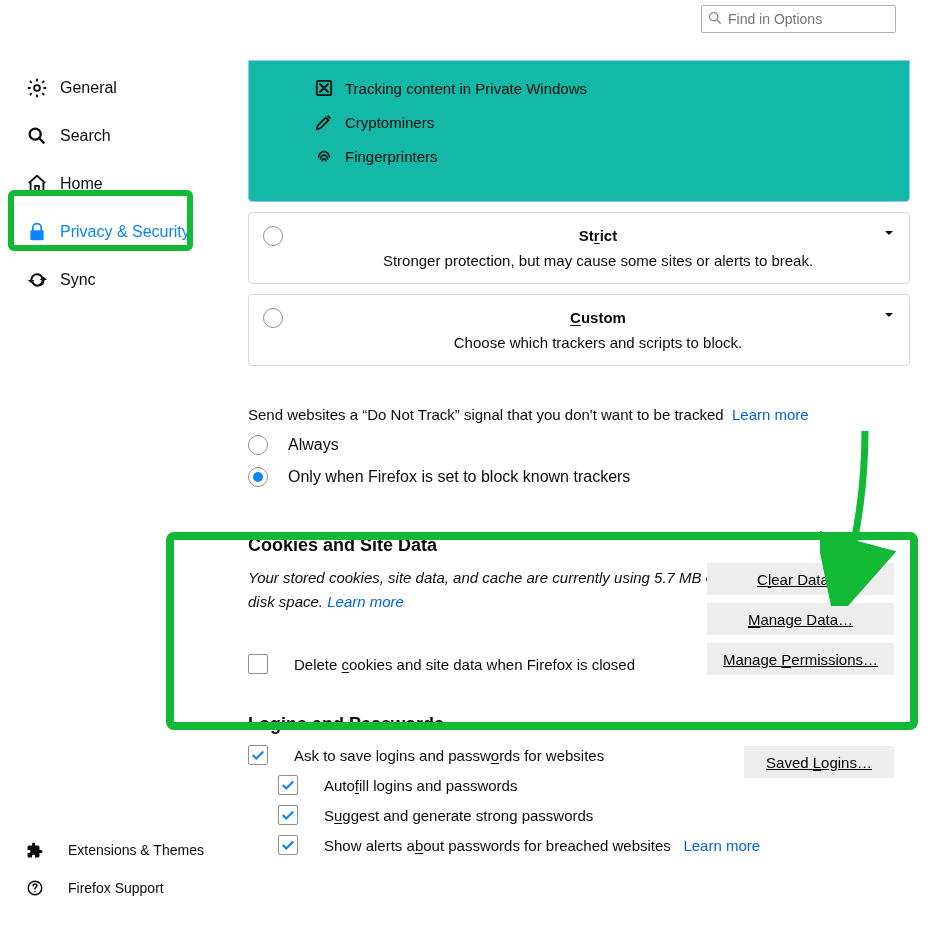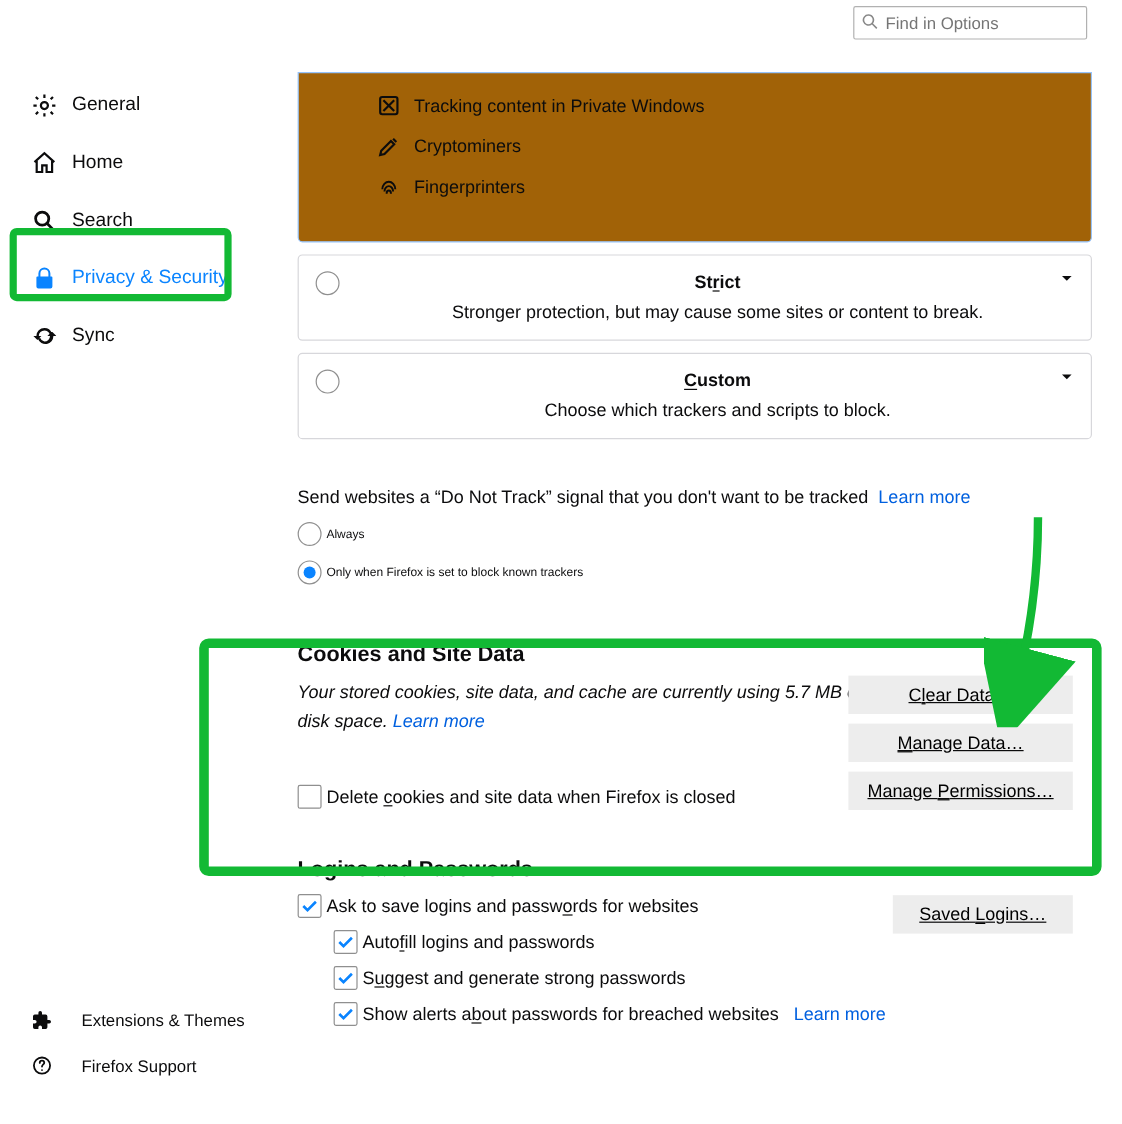--- a/index.html
+++ b/index.html
@@ -10,21 +10,21 @@
     font-size: 15px;
     color: #0c0c0d;
     background: #fff;
     overflow: hidden;
   }
   .app { position: relative; width: 935px; height: 937px; }
 
   
   .search-wrap {
     position: absolute;
-    top: 5px; right: 29px;
+    top: 5px; right: 39px;
     width: 195px;
   }
   .search-input {
     width: 100%;
     height: 28px;
     border: 1px solid #b1b1b1;
     border-radius: 2px;
     padding: 0 8px 0 26px;
     font-size: 14px;
     color: #737373;
@@ -76,21 +76,21 @@
 
   
   .main {
     position: absolute;
     left: 248px; top: 60px;
     width: 662px;
   }
 
   
   .protection-selected {
-    background: #a16207;
+    background: #14b8a6;
     border: 1px solid #96c3fa;
     border-radius: 0 0 4px 4px;
     padding: 10px 0 28px 0;
     margin-bottom: 10px;
   }
   .prot-row {
     display: flex; align-items: center;
     padding: 8px 0 8px 66px;
     font-size: 15px;
     gap: 12px;
@@ -123,23 +123,23 @@
     font-size: 15px;
   }
   .chevron {
     position: absolute; right: 14px; top: 12px;
   }
 
   
   .dnt-label { margin-top: 40px; font-size: 15px; }
   .link { color: #0060df; cursor: pointer; }
   .radio-row {
-    display: flex; align-items: center; gap: 4px;
+    display: flex; align-items: center; gap: 20px;
     margin-top: 12px;
-    font-size: 10px;
+    font-size: 16px;
   }
   .radio {
     width: 20px; height: 20px;
     border: 1.5px solid #8f8f8f;
     border-radius: 50%;
     display: inline-flex; align-items:center; justify-content:center;
     flex: 0 0 20px;
     background: #fff;
   }
   .radio.checked .dot {
@@ -185,21 +185,21 @@
     height: 32px;
     min-width: 150px;
     font-size: 15px;
     cursor: pointer;
     padding: 0 16px;
     text-align: center;
     font-family: inherit;
   }
 
   .checkbox-row {
-    display: flex; align-items: center; gap: 4px;
+    display: flex; align-items: center; gap: 26px;
     margin-top: 10px;
     font-size: 15px;
   }
   .checkbox {
     width: 20px; height: 20px;
     border: 1.5px solid #8f8f8f;
     border-radius: 2px;
     display: inline-flex; align-items:center; justify-content:center;
     flex: 0 0 20px;
     background: #fff;
@@ -234,35 +234,35 @@
       <span class="side-icon">
         <svg viewBox="0 0 24 24" width="22" height="22" fill="none" stroke="#0c0c0d" stroke-width="2">
             <circle cx="12" cy="12" r="3.2"></circle>
             <path d="M12 2v3M12 19v3M4.2 4.2l2.1 2.1M17.7 17.7l2.1 2.1M2 12h3M19 12h3M4.2 19.8l2.1-2.1M17.7 6.3l2.1-2.1"></path>
           </svg>
       </span>
       <span>General</span>
     </div>
     <div class="side-item">
       <span class="side-icon">
+        <svg viewBox="0 0 24 24" width="22" height="22" fill="none" stroke="#0c0c0d" stroke-width="2.5">
+            <circle cx="10" cy="10" r="6"></circle>
+            <path d="M20 20l-5.5-5.5"></path>
+          </svg>
+      </span>
+      <span>Search</span>
+    </div>
+    <div class="side-item">
+      <span class="side-icon">
         <svg viewBox="0 0 24 24" width="22" height="22" fill="none" stroke="#0c0c0d" stroke-width="2">
             <path d="M3 11l9-8 9 8"></path>
             <path d="M5 10v10h5v-6h4v6h5V10"></path>
           </svg>
       </span>
       <span>Home</span>
-    </div>
-    <div class="side-item">
-      <span class="side-icon">
-        <svg viewBox="0 0 24 24" width="22" height="22" fill="none" stroke="#0c0c0d" stroke-width="2.5">
-            <circle cx="10" cy="10" r="6"></circle>
-            <path d="M20 20l-5.5-5.5"></path>
-          </svg>
-      </span>
-      <span>Search</span>
     </div>
     <div class="side-item selected">
       <span class="side-icon">
         <svg viewBox="0 0 24 24" width="20" height="20" fill="#0a84ff">
             <path d="M6 10V7a6 6 0 0112 0v3h1a1 1 0 011 1v9a2 2 0 01-2 2H6a2 2 0 01-2-2v-9a1 1 0 011-1h1zm2 0h8V7a4 4 0 10-8 0v3z"></path>
           </svg>
       </span>
       <span>Privacy &amp; Security</span>
     </div>
     <div class="side-item">
@@ -323,21 +323,21 @@
               <path d="M4 12c0-4 3-7 6-7s6 3 6 7M6 14c0-3 2-5 4-5s4 2 4 5M8 16c0-2 1-3 2-3s2 1 2 3"></path>
             </svg>
         </span>
         <span>Fingerprinters</span>
       </div>
     </div>
 
     <div class="option-card">
       <span class="radio"></span>
       <div class="opt-title"><span>St</span><span class="u">r</span><span>ict</span></div>
-      <div class="opt-desc">Stronger protection, but may cause some sites or content to break.</div>
+      <div class="opt-desc">Stronger protection, but may cause some sites or alerts to break.</div>
       <span class="chevron">
         <svg viewBox="0 0 12 12" width="12" height="12" fill="#0c0c0d">
             <path d="M2 4l4 4 4-4z"></path>
           </svg>
       </span>
     </div>
 
     <div class="option-card">
       <span class="radio"></span>
       <div class="opt-title"><span class="u">C</span><span>ustom</span></div>

